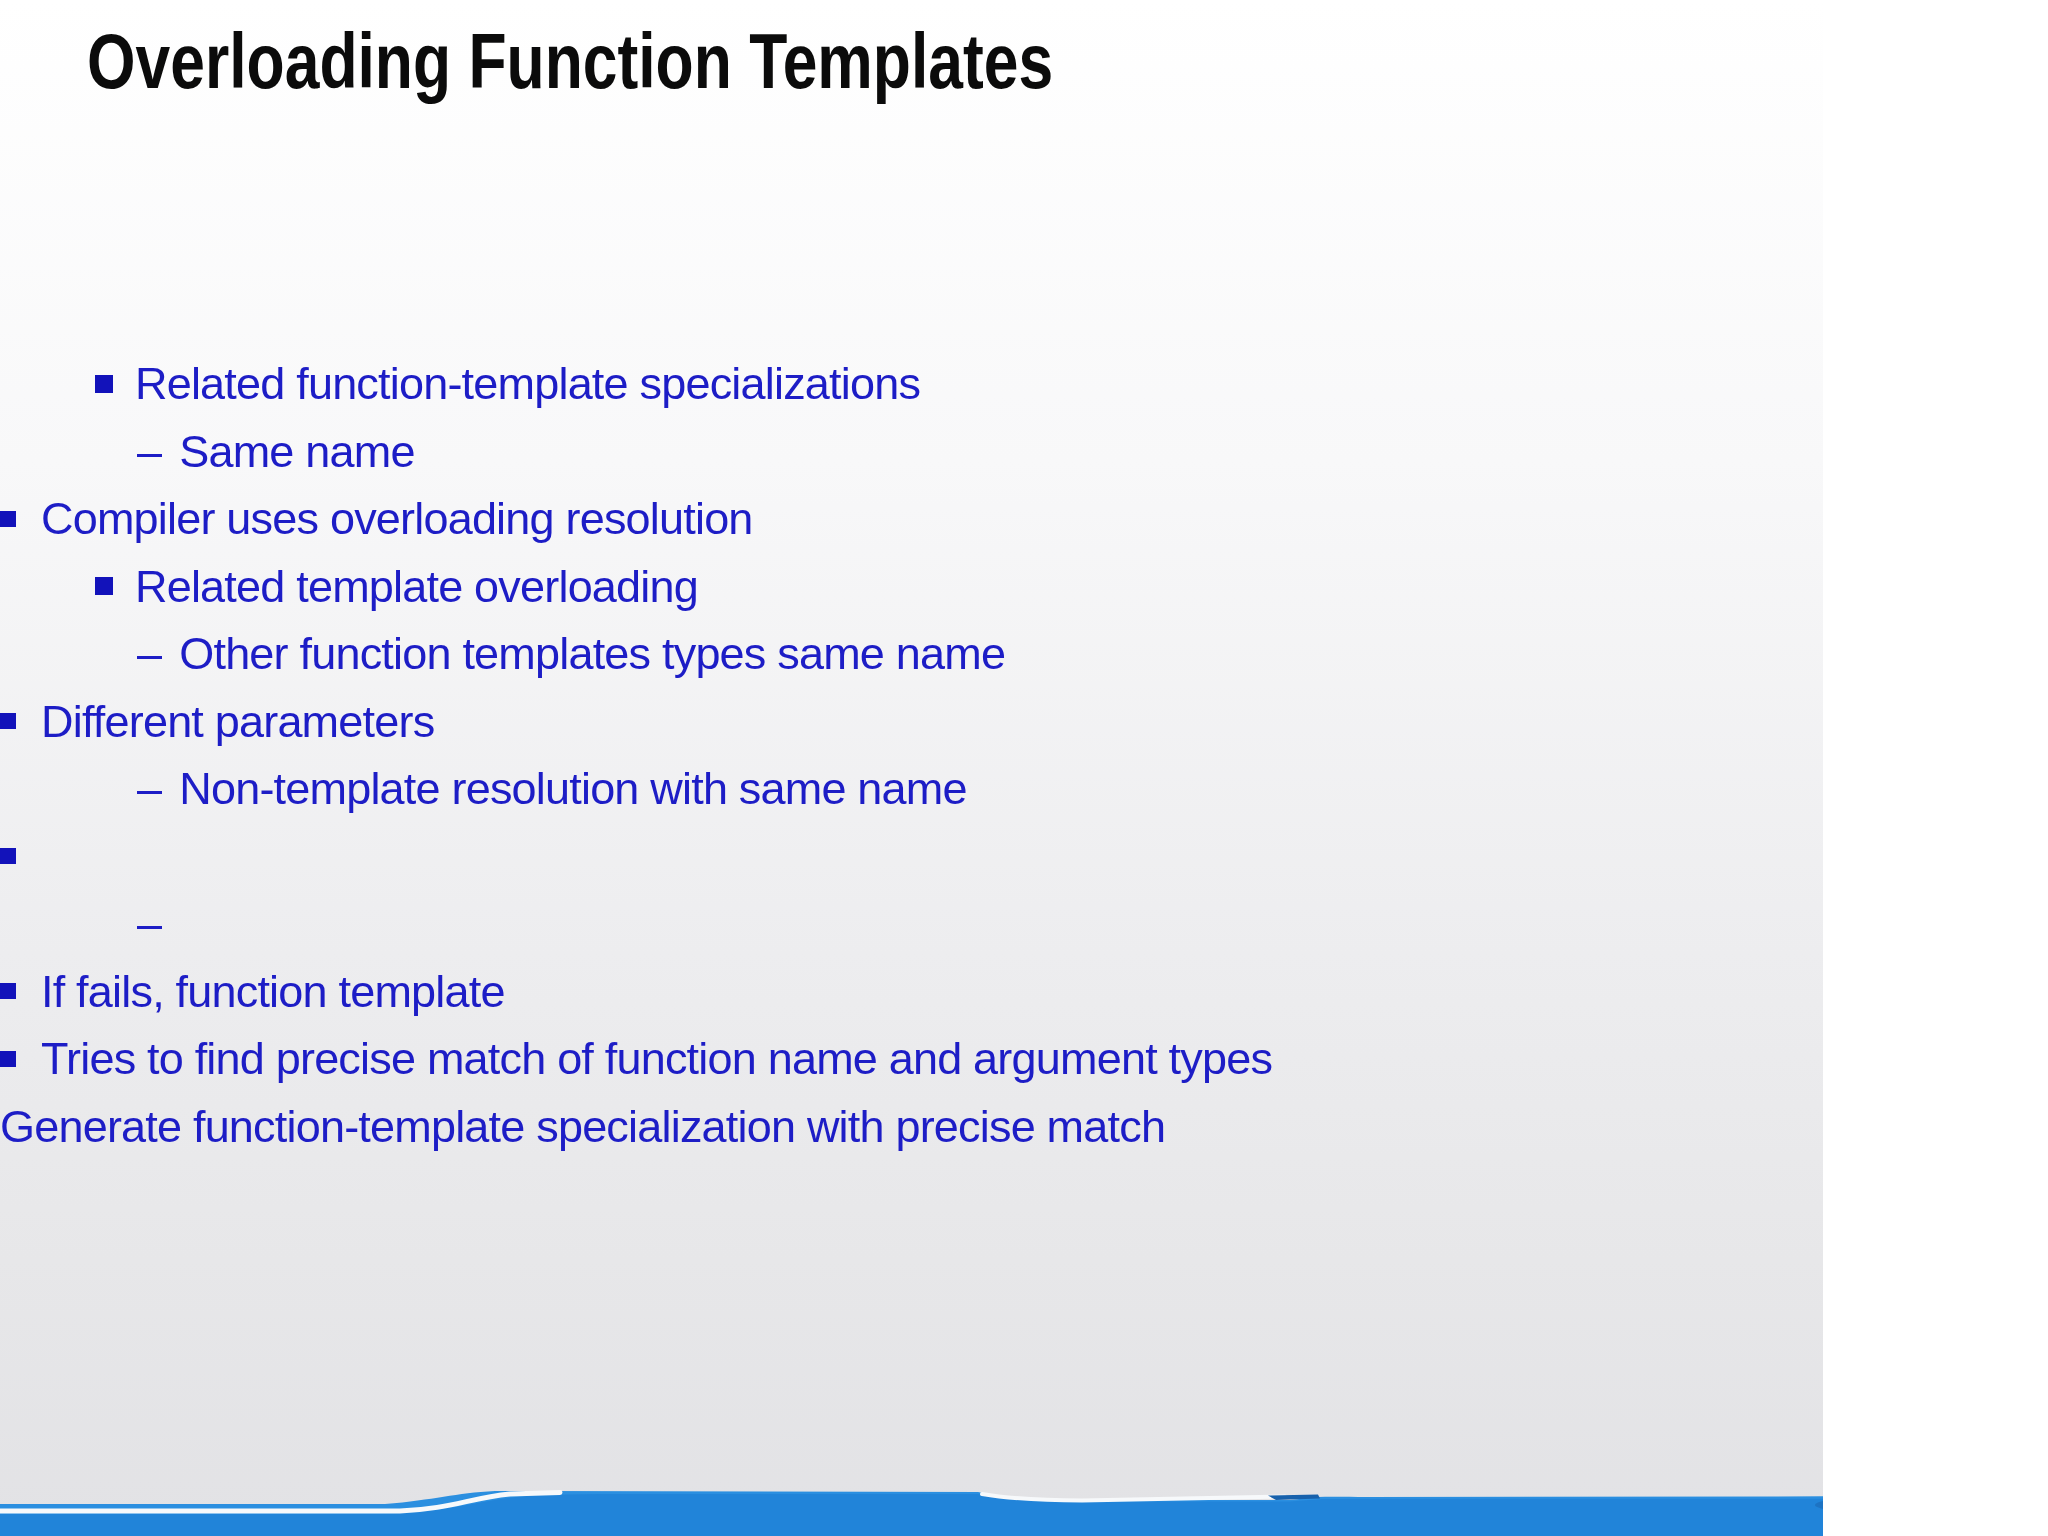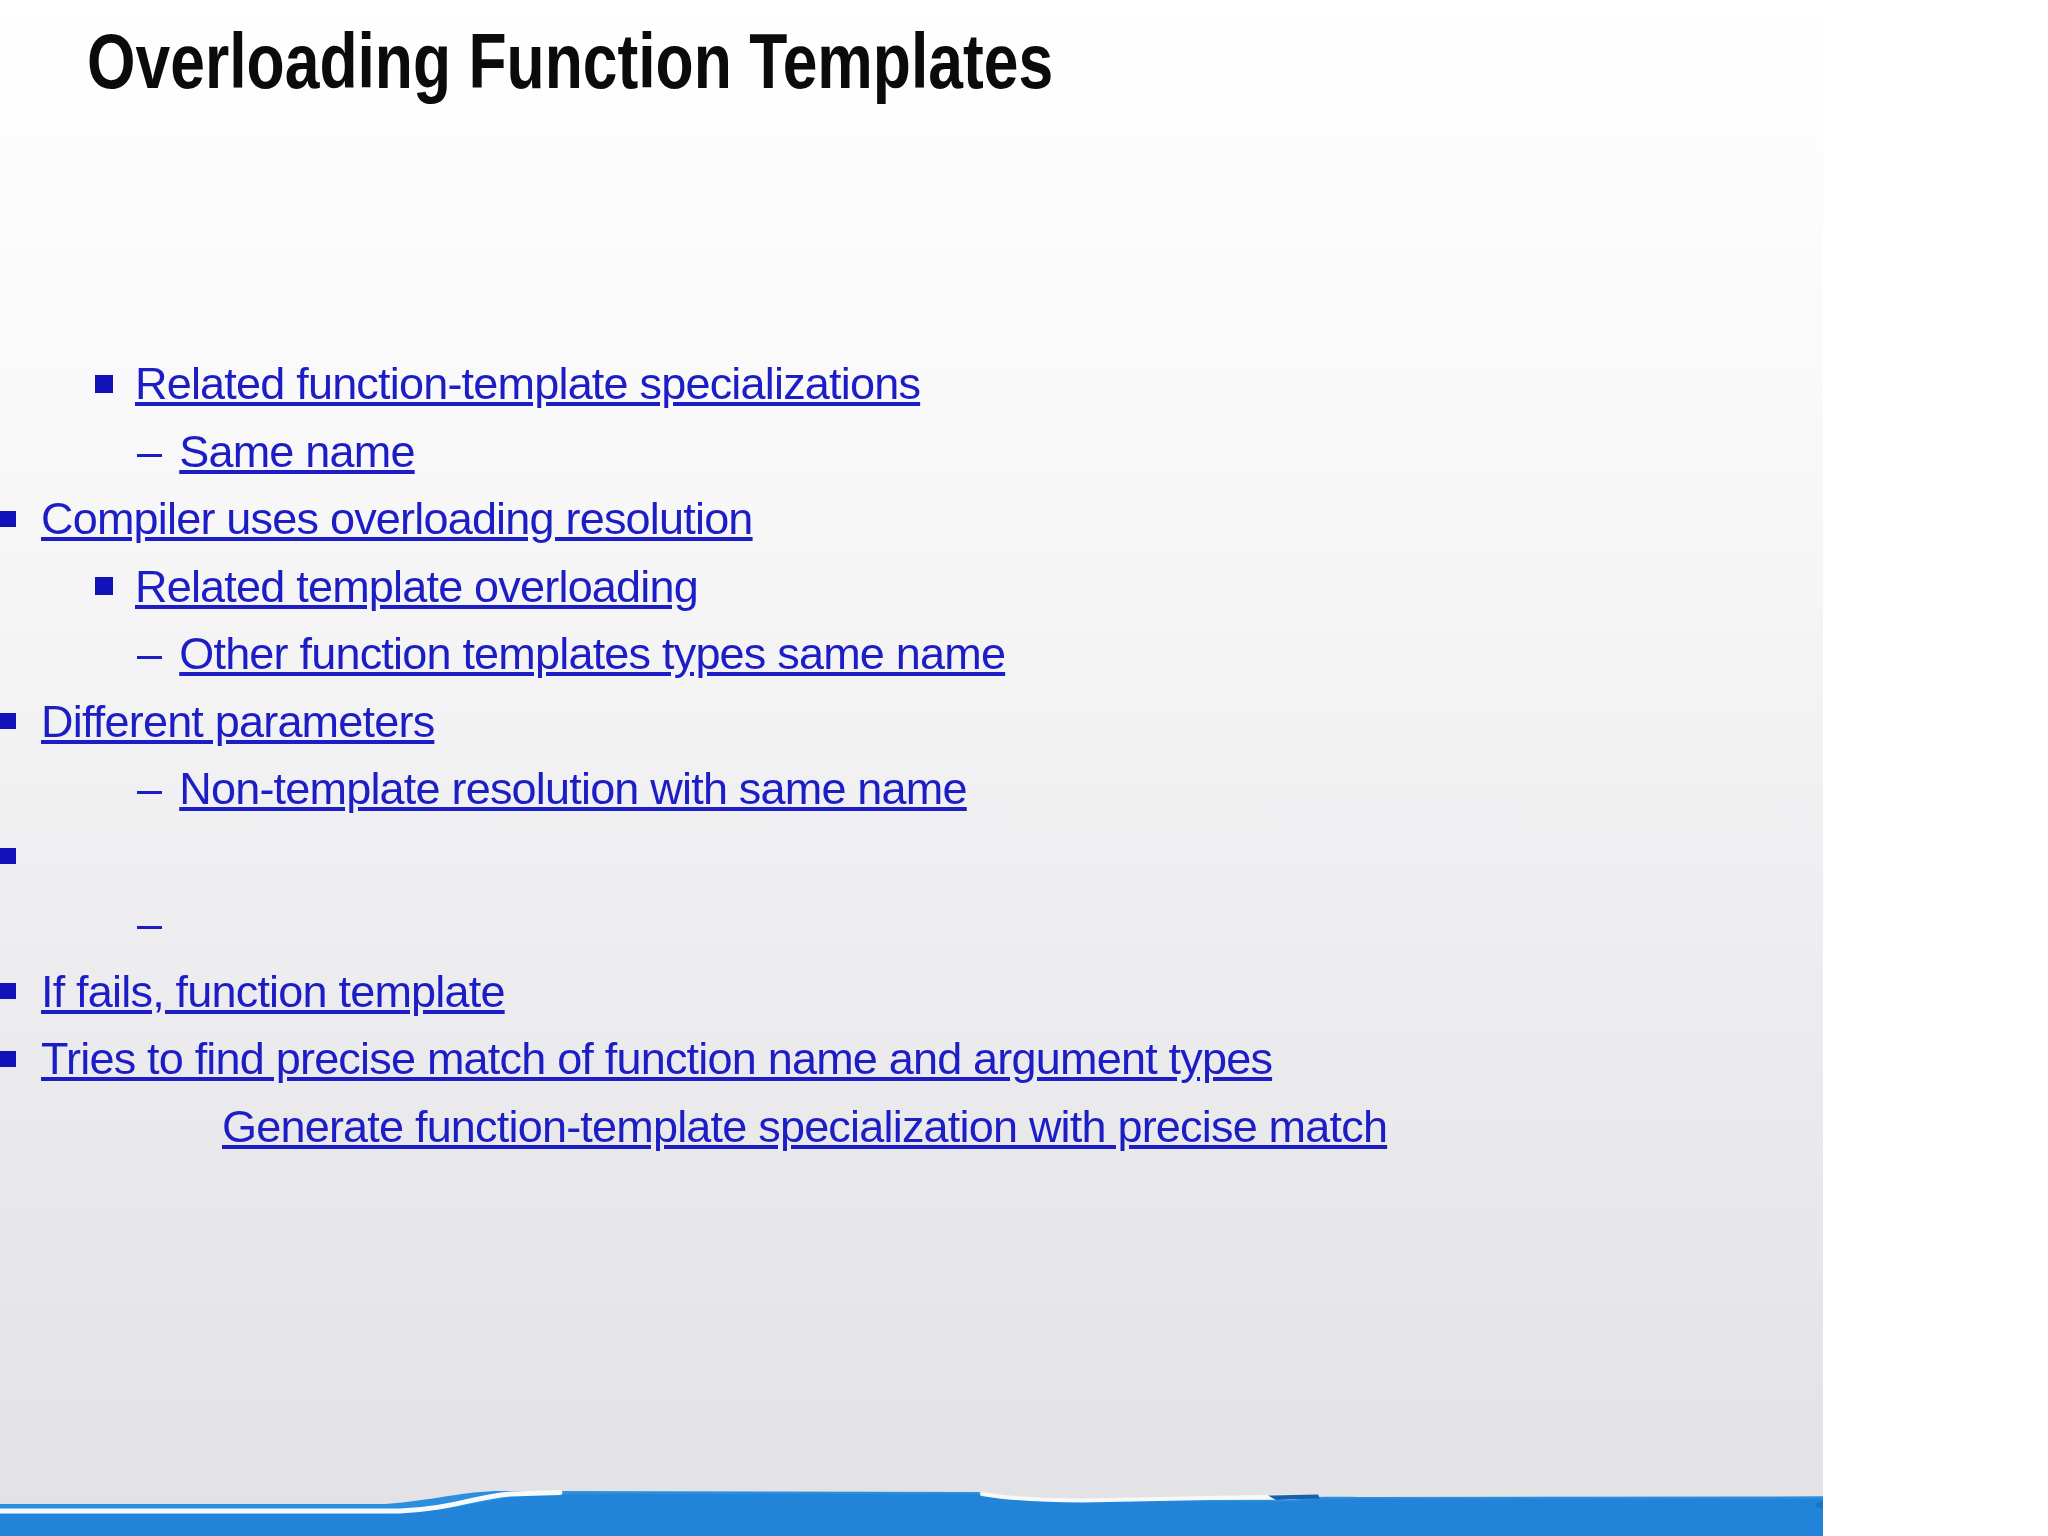--- a/index.html
+++ b/index.html
@@ -37,41 +37,41 @@
   }
   .row {
     display: flex;
     align-items: center;
     height: 67.5px;
     color: var(--body-text);
     font-size: 45px;
     letter-spacing: -0.8px;
     white-space: nowrap;
   }
-  .row .txt { line-height: 1; text-decoration: underline; }
+  .row .txt { line-height: 1; }
   .sq {
     display: inline-block;
     width: 18px;
     height: 18px;
     background: var(--bullet-square);
     flex: 0 0 auto;
   }
   .row.l1 { padding-left: 95px; }
   .row.l1 .sq { margin-right: 22px; }
   .row.l2 { padding-left: 137px; }
   .row.l2 .dash {
     color: var(--body-text);
     font-size: 45px;
     line-height: 1;
     margin-right: 18px;
     flex: 0 0 auto;
   }
   .row.l3 { }
   .row.l3 .sq { width: 16px; height: 16px; margin-right: 25px; }
-  .row.l3c { padding-left: 222px; }
+  .row.l3c { }
   .bottom-bar {
     position: absolute;
     left: 0;
     top: 1436px;
     width: 2048px;
     height: 100px;
   }
   .cube-logo {
     position: absolute;
     left: 1818px;

